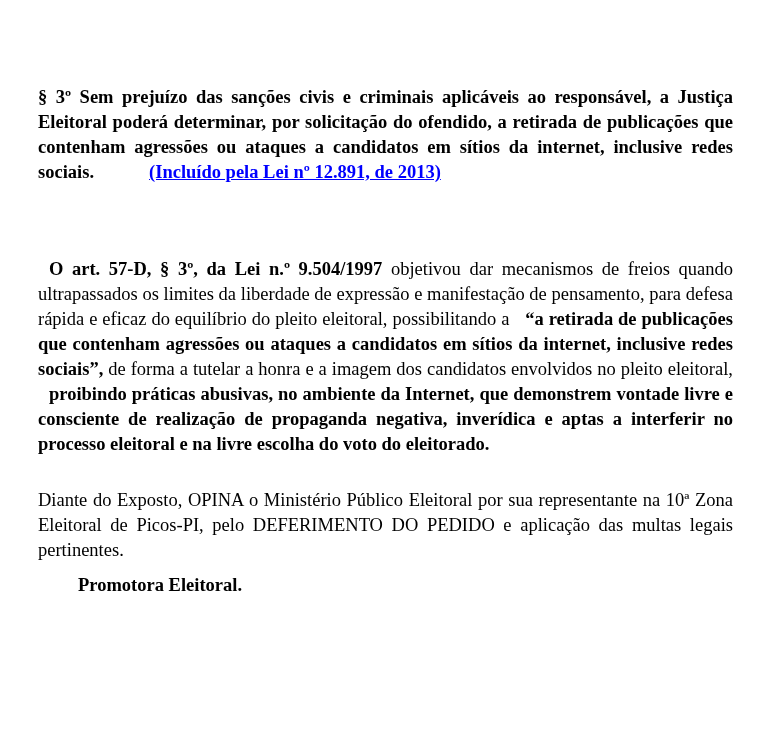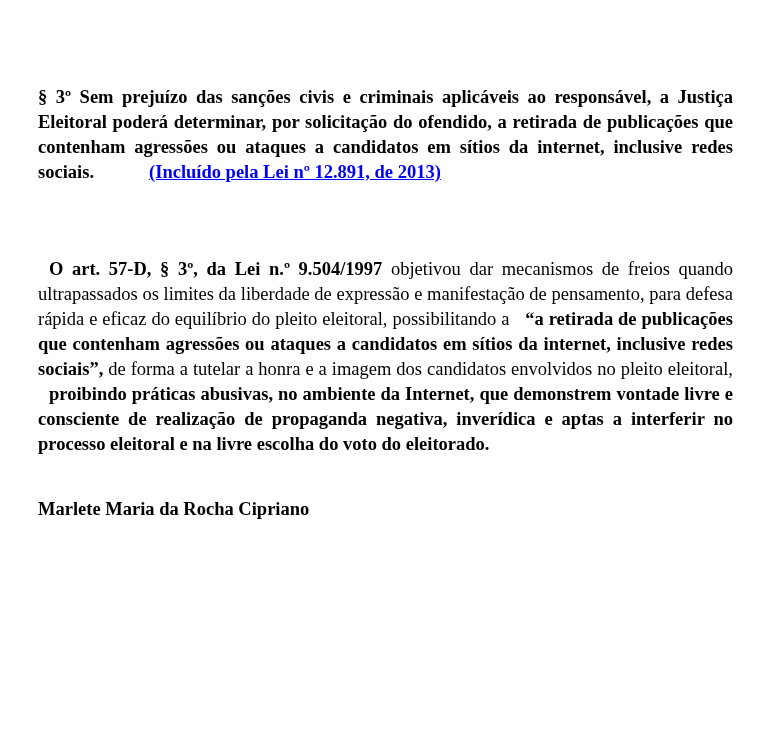--- a/index.html
+++ b/index.html
@@ -67,17 +67,18 @@
 </style>
 </head>
 <body>
 
 <div class="doc">
 
   <p class="para-1"><span>§ 3º Sem prejuízo das sanções civis e criminais aplicáveis ao responsável, a Justiça Eleitoral poderá determinar, por solicitação do ofendido, a retirada de publicações que contenham agressões ou ataques a candidatos em sítios da internet, inclusive redes sociais.</span><span class="tab-spacer"></span><a class="law-link" href="#">(Incluído pela Lei nº 12.891, de 2013)</a></p>
 
   <p class="para-2"><span class="bold-run">O art. 57-D, § 3º, da Lei n.º 9.504/1997</span><span class="regular-run"> objetivou dar mecanismos de freios quando ultrapassados os limites da liberdade de expressão e manifestação de pensamento, para defesa rápida e eficaz do equilíbrio do pleito eleitoral, possibilitando a </span><span class="bold-run">“a retirada de publicações que contenham agressões ou ataques a candidatos em sítios da internet, inclusive redes sociais”,</span><span class="regular-run"> de forma a tutelar a honra e a imagem dos candidatos envolvidos no pleito eleitoral, </span><span class="bold-run">proibindo práticas abusivas, no ambiente da Internet, que demonstrem vontade livre e consciente de realização de propaganda negativa, inverídica e aptas a interferir no processo eleitoral e na livre escolha do voto do eleitorado.</span></p>
 
+  <p class="para-3"><span>Diante do Exposto, OPINA o Ministério Público Eleitoral por sua representante na 10ª Zona Eleitoral de Picos-PI, pelo DEFERIMENTO DO PEDIDO e aplicação das multas legais pertinentes.</span></p>
 
-  <p class="sig-name"><span>Marlete Maria da Rocha Cipriano</span></p>
 
+  <p class="sig-role"><span>Promotora Eleitoral.</span></p>
 
 </div>
 
 </body></html>

